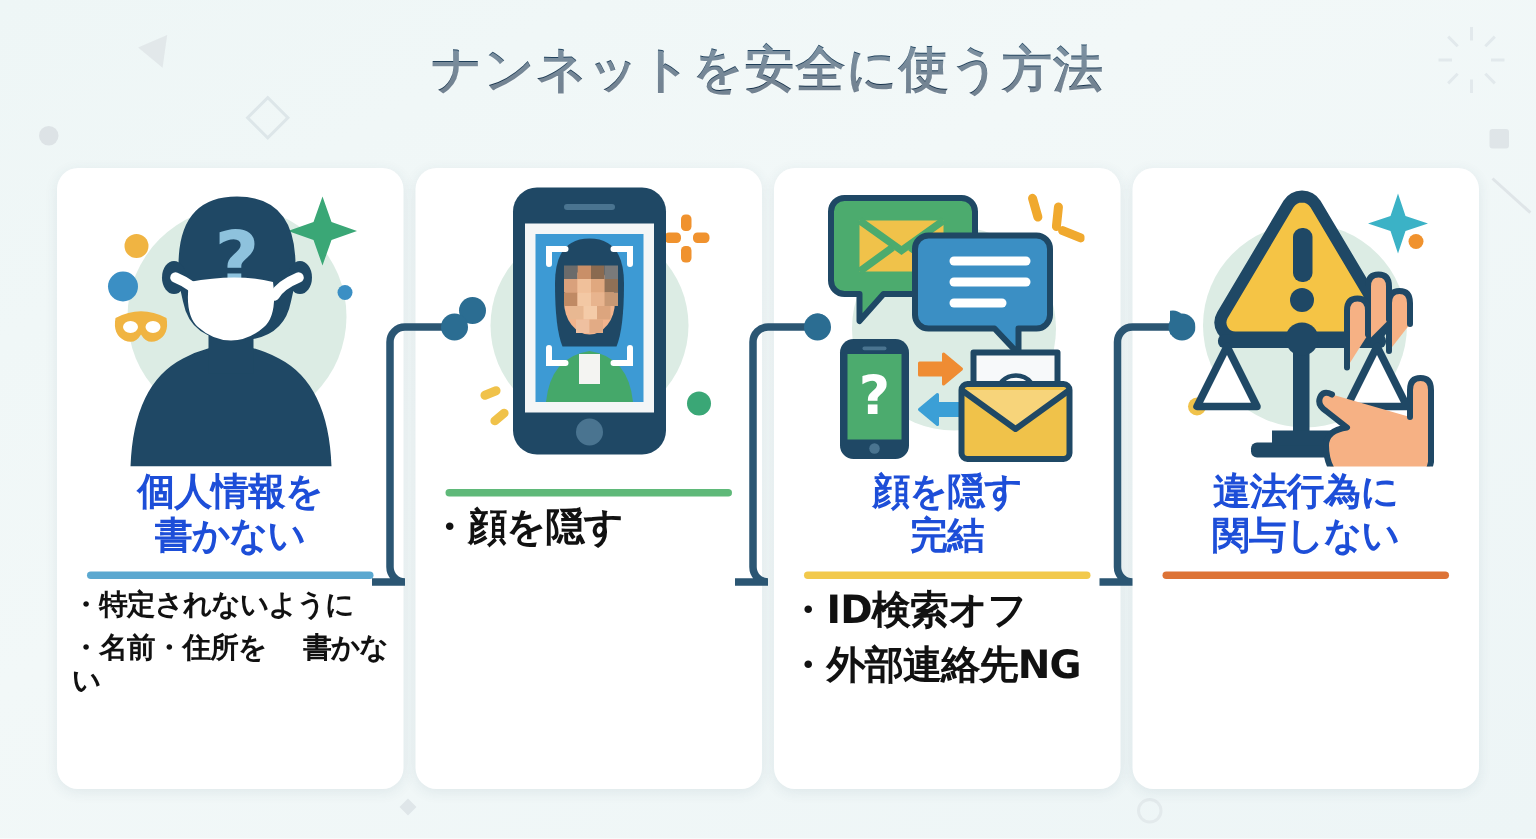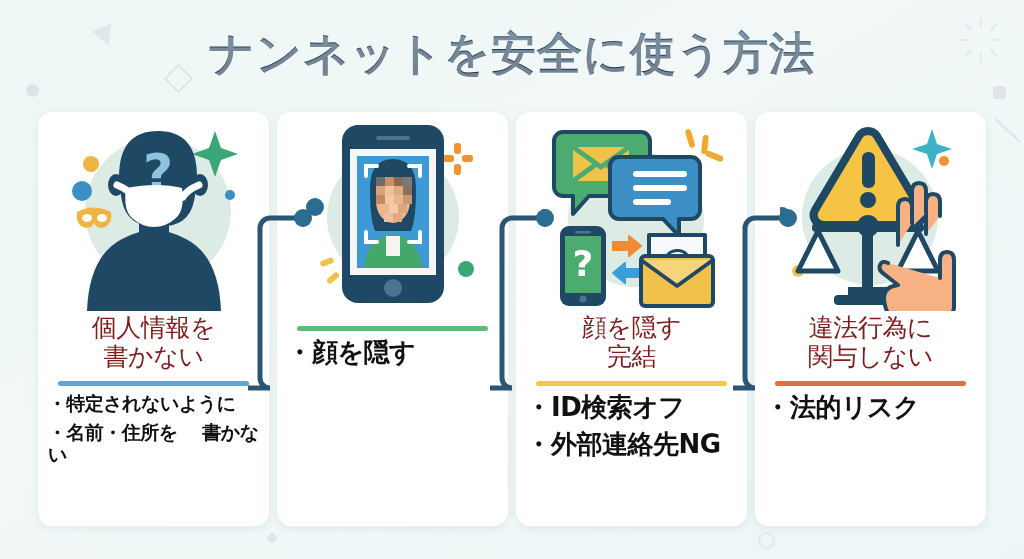--- a/index.html
+++ b/index.html
@@ -38,21 +38,21 @@
     width: 2px; height: 9px; background: #e2e9ec;
     transform-origin: 1px 22px;
   }
   .deco-circle-o { border: 2px solid #e3eaec; border-radius: 50%; }
 
   
   .title {
     position: absolute;
     top: 24px; left: 0; right: 0;
     text-align: center;
-    font-size: 45px;
+    font-size: 33px;
     font-weight: 700;
     letter-spacing: 1px;
     color: #1d3a52;
     background: linear-gradient(180deg, #2a4f6b 0%, #16314a 70%);
     -webkit-background-clip: text;
     background-clip: text;
     -webkit-text-fill-color: transparent;
     text-shadow: 0 1px 0 rgba(255,255,255,.4);
   }
 
@@ -81,22 +81,22 @@
     width: 100%;
     height: 205px;
     display: flex;
     align-items: center;
     justify-content: center;
   }
   .illus svg { display: block; }
 
   .card-title {
     font-size: 25px;
-    font-weight: 400;
-    color: #7f1d1d;
+    font-weight: 700;
+    color: #1d4ed8;
     line-height: 1.17;
     text-align: center;
     padding: 0 6px;
     margin-top: -4px;
     white-space: pre-line;
     letter-spacing: -.4px;
   }
   .rule {
     width: 83%;
     height: 5px;
@@ -325,21 +325,20 @@
           <path d="M160 97 v-14 q0 -8 -7 -8 q-7 0 -7 8 v32"></path>
           <path d="M146 94 v-22 q0 -8 -7 -8 q-7 0 -7 8 v36"></path>
           <path d="M132 104 v-16 q0 -8 -7 -8 q-7 0 -7 8 v38"></path>
         </g>
       </svg>
     </div>
     <div class="card-title">違法行為に
 関与しない</div>
     <div class="rule" style="background:#dd7336;"></div>
     <div class="bullets">
-      <div class="bullet">・法的リスク</div>
     </div>
   </div>
 </div>
 
 <div class="connector" style="left:248px; top:200px;">
   <svg width="64" height="196" viewBox="0 0 64 196">
     <path d="M52 18 h-30 a10 10 0 0 0 -10 10 v150 a10 10 0 0 0 10 10 h-22" fill="none" stroke="#2b5673" stroke-width="5" stroke-linecap="round"></path>
     <circle cx="55" cy="18" r="9" fill="#2b6d92"></circle>
   </svg>
 </div>

